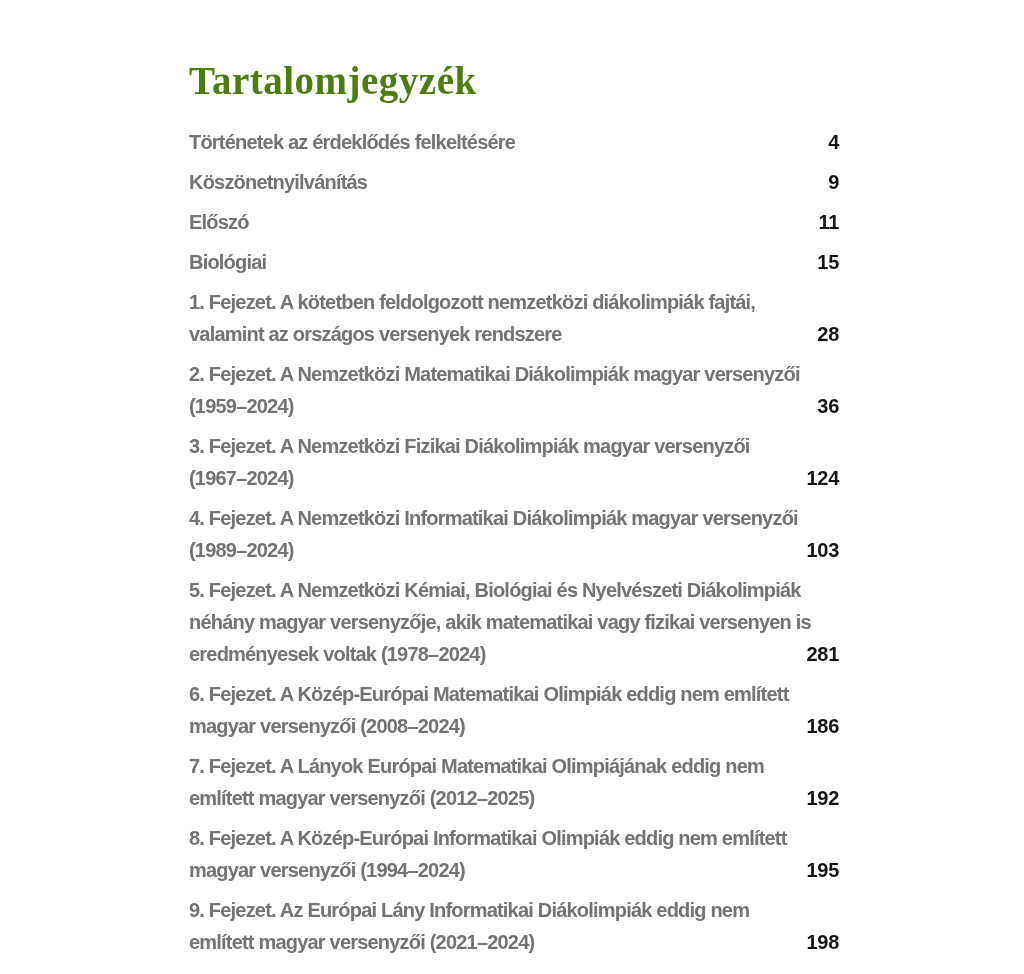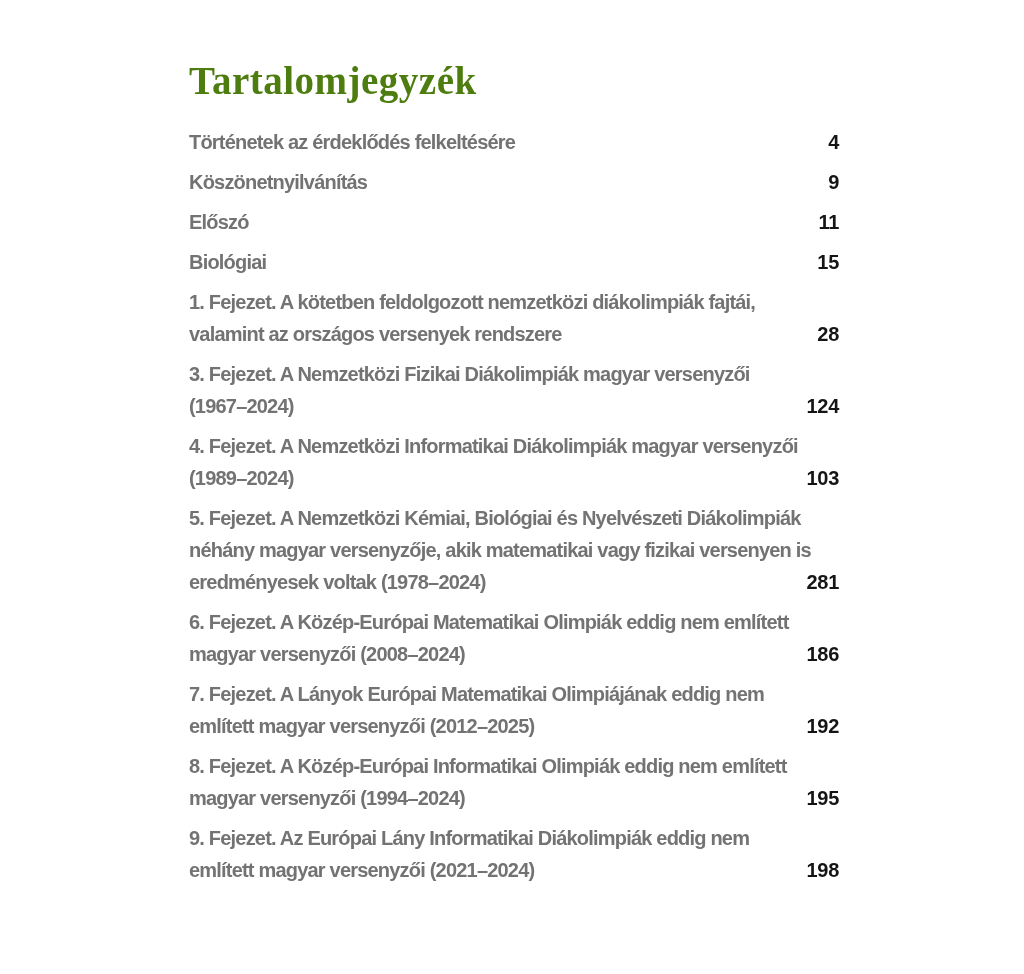--- a/index.html
+++ b/index.html
@@ -88,20 +88,25 @@
     <span class="label">Biológiai</span>
     <span class="pagenum">15</span>
   </div>
 
   <div class="entry">
     <span class="label">1. Fejezet. A kötetben feldolgozott nemzetközi diákolimpiák fajtái,
 valamint az országos versenyek rendszere</span>
     <span class="pagenum">28</span>
   </div>
 
+  <div class="entry">
+    <span class="label">2. Fejezet. A Nemzetközi Matematikai Diákolimpiák magyar versenyzői
+(1959–2024)</span>
+    <span class="pagenum">36</span>
+  </div>
 
   <div class="entry">
     <span class="label">3. Fejezet. A Nemzetközi Fizikai Diákolimpiák magyar versenyzői
 (1967–2024)</span>
     <span class="pagenum">124</span>
   </div>
 
   <div class="entry">
     <span class="label">4. Fejezet. A Nemzetközi Informatikai Diákolimpiák magyar versenyzői
 (1989–2024)</span>

